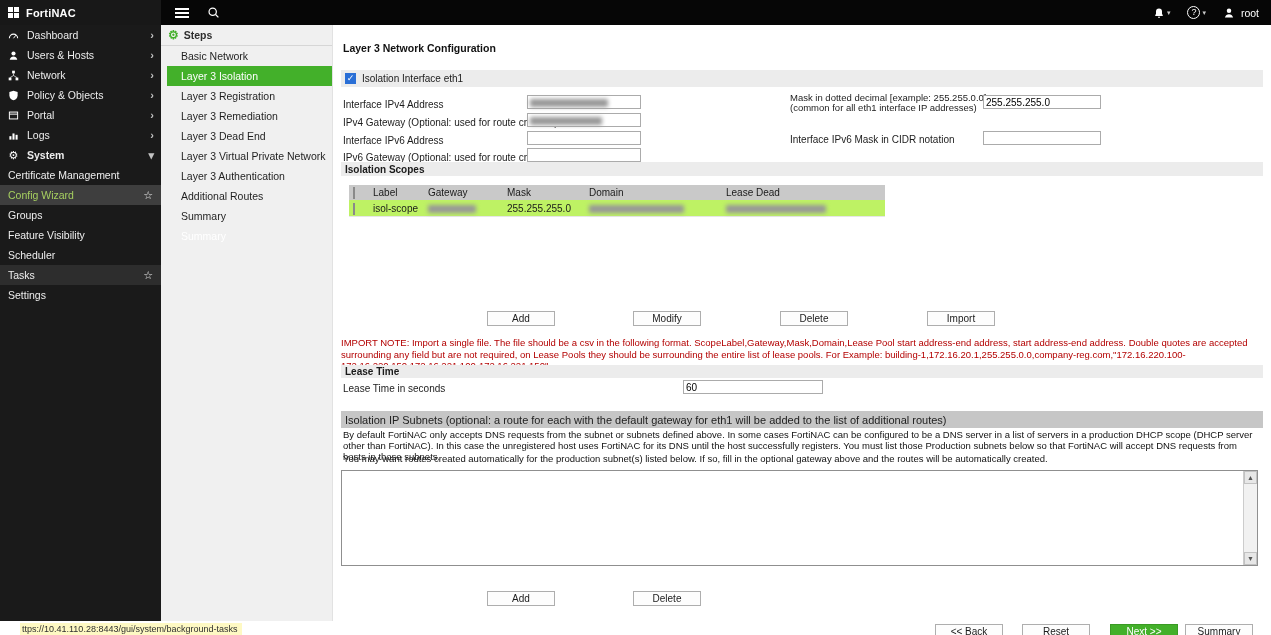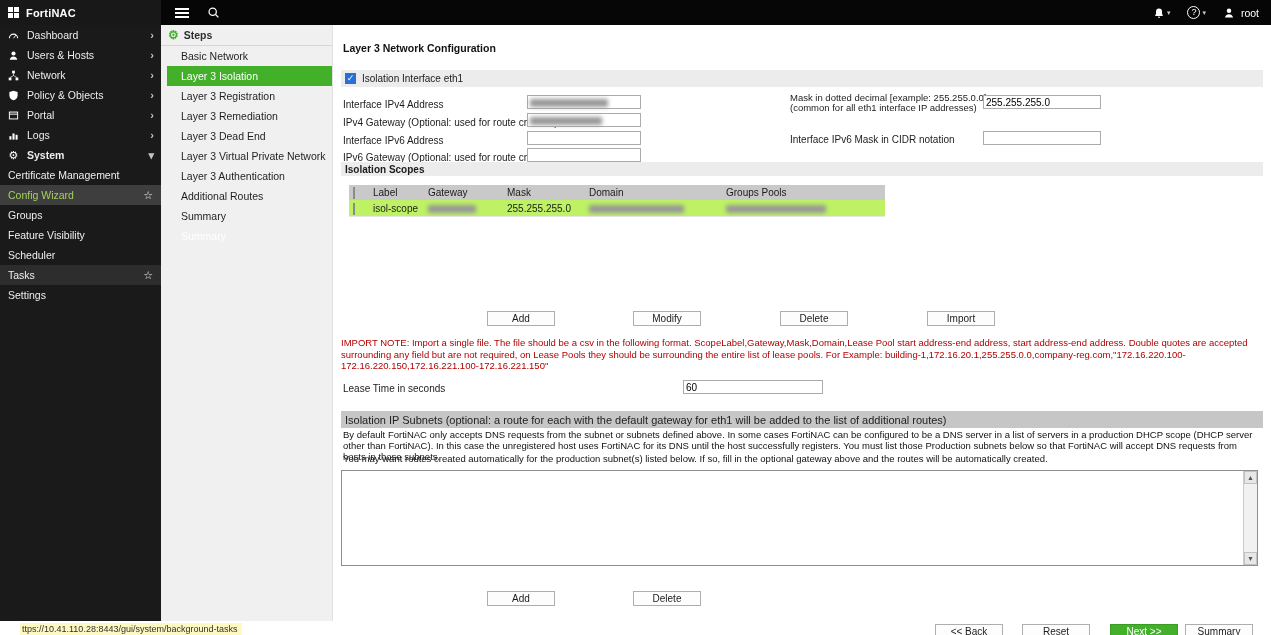--- a/index.html
+++ b/index.html
@@ -279,39 +279,42 @@
     <span>Isolation Scopes</span>
   </div>
 
   <div class="scopes-table">
     <div class="thead">
       <span class="c-cb"><span class="cb small"></span></span>
       <span class="c-label">Label</span>
       <span class="c-gw">Gateway</span>
       <span class="c-mask">Mask</span>
       <span class="c-dom">Domain</span>
-      <span class="c-lease">Groups Pools</span>
+      <span class="c-lease">Lease Dead</span>
     </div>
     <div class="trow">
       <span class="c-cb"><span class="cb small"></span></span>
       <span class="c-label">isol-scope</span>
       <span class="c-gw"><span class="redact" style="width:48px;"></span></span>
       <span class="c-mask">255.255.255.0</span>
       <span class="c-dom"><span class="redact" style="width:95px;"></span></span>
       <span class="c-lease"><span class="redact" style="width:100px;"></span></span>
     </div>
   </div>
 
   <div class="btn" style="top:286px; left:154px;">Add</div>
   <div class="btn" style="top:286px; left:300px;">Modify</div>
   <div class="btn" style="top:286px; left:447px;">Delete</div>
   <div class="btn" style="top:286px; left:594px;">Import</div>
 
   <div class="import-note">IMPORT NOTE: Import a single file. The file should be a csv in the following format. ScopeLabel,Gateway,Mask,Domain,Lease Pool start address-end address, start address-end address. Double quotes are accepted surrounding any field but are not required, on Lease Pools they should be surrounding the entire list of lease pools. For Example: building-1,172.16.20.1,255.255.0.0,company-reg.com,"172.16.220.100-172.16.220.150,172.16.221.100-172.16.221.150"</div>
 
+  <div class="gray-bar lease-bar">
+    <span>Lease Time</span>
+  </div>
   <div class="flabel" style="top:358px; left:10px;">Lease Time in seconds</div>
   <input class="finput lease" style="top: 355px; left: 350px;" value="60">
 
   <div class="gray-bar subnets-bar">
     <span>Isolation IP Subnets (optional: a route for each with the default gateway for eth1 will be added to the list of additional routes)</span>
   </div>
   <div class="para" style="top:404px;">By default FortiNAC only accepts DNS requests from the subnet or subnets defined above. In some cases FortiNAC can be configured to be a DNS server in a list of servers in a production DHCP scope (DHCP server other than FortiNAC). In this case the unregistered host uses FortiNAC for its DNS until the host successfully registers. You must list those Production subnets below so that FortiNAC will accept DNS requests from hosts in those subnets.</div>
   <div class="para" style="top:428px;">You may want routes created automatically for the production subnet(s) listed below. If so, fill in the optional gateway above and the routes will be automatically created.</div>
 
   <div class="subnet-box">

